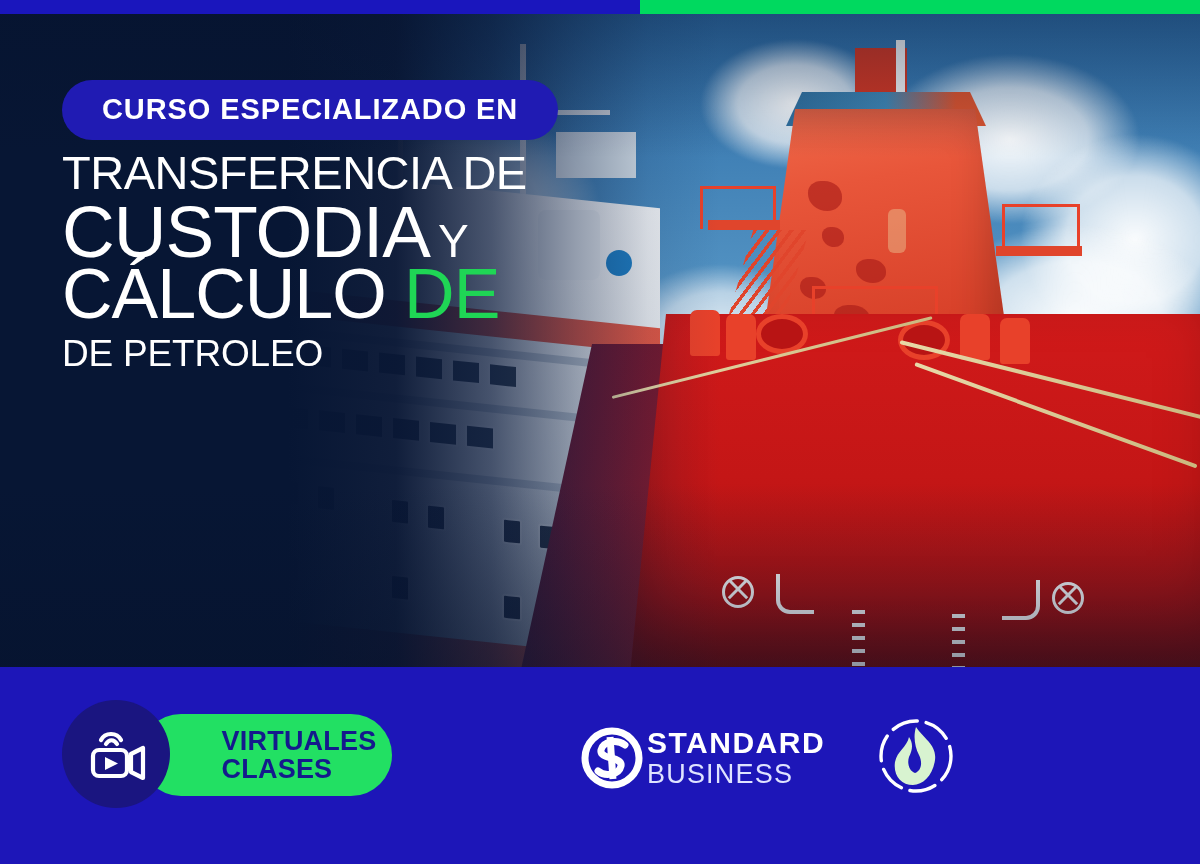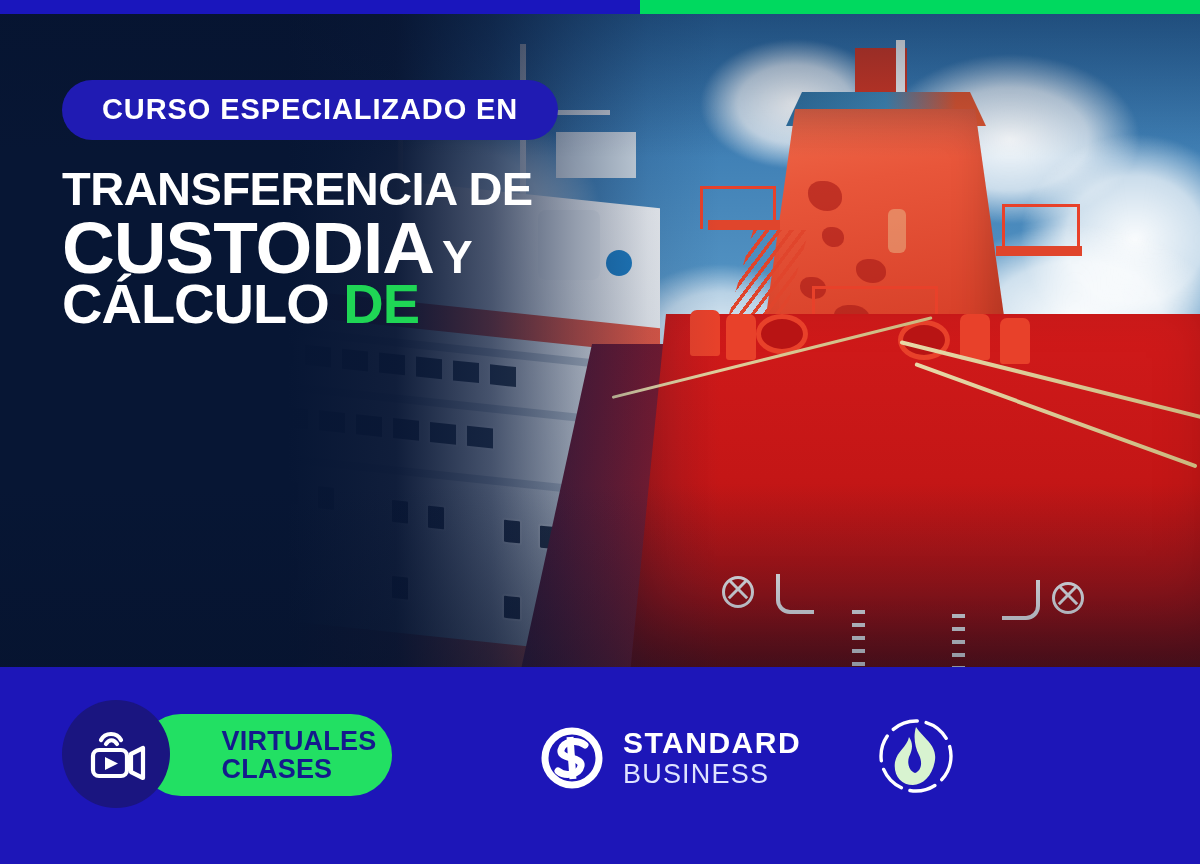--- a/index.html
+++ b/index.html
@@ -236,41 +236,41 @@
     border-radius: 40px;
     padding: 15px 40px 16px 40px;
     color: #fff;
     font-size: 29px;
     font-weight: bold;
     letter-spacing: .9px;
     line-height: 1;
     white-space: nowrap;
   }
   .headline {
-    margin-top: 26px;
+    margin-top: 10px;
     color: #fff;
-    font-weight: bold;
+    font-weight: normal;
     line-height: .96;
     letter-spacing: -0.5px;
   }
   .hl-1 {
     font-size: 47px;
     letter-spacing: -.5px;
   }
   .hl-2 {
     font-size: 73px;
     margin-top: 2px;
     letter-spacing: -1px;
   }
   .hl-2 .small-y {
     font-size: 46px;
     margin-left: 8px;
   }
   .hl-3 {
-    font-size: 56px;
+    font-size: 70px;
     margin-top: -6px;
     letter-spacing: -1px;
   }
   .green { color: #1fd655; }
   .hl-4 {
     font-size: 44px;
     margin-top: 2px;
     color: #1fd655;
     letter-spacing: -.2px;
   }
@@ -320,24 +320,24 @@
     background: #1a1580;
     display: flex;
     align-items: center;
     justify-content: center;
   }
   .cam-icon { width: 62px; height: 56px; }
 
   
   .logo-standard {
     position: absolute;
-    left: 541px; top: 60px;
+    left: 581px; top: 60px;
     display: flex;
     align-items: center;
-    gap: 20px;
+    gap: 4px;
   }
   .sb-mark { width: 62px; height: 62px; }
   .sb-text { line-height: 1; }
   .sb-1 {
     color: #fff; font-size: 30px; font-weight: bold;
     letter-spacing: 1.5px;
   }
   .sb-2 {
     color: #dfe3ff; font-size: 27px; font-weight: normal;
     letter-spacing: 1.2px; margin-top: 3px;
@@ -470,20 +470,21 @@
 
     <div class="headline">
       <div class="hl-1">TRANSFERENCIA DE</div>
       <div class="hl-2">
         <span>CUSTODIA</span><span class="small-y">Y</span>
       </div>
       <div class="hl-3">
         <span>CÁLCULO</span>
         <span class="green">DE</span>
       </div>
+      <div class="hl-5">DE PETROLEO</div>
     </div>
   </div>
 
   <div class="bottombar">
 
     <div class="virtual-group">
       <div class="vpill">
         <div class="vpill-text">
           <div>VIRTUALES</div>
           <div>CLASES</div>

